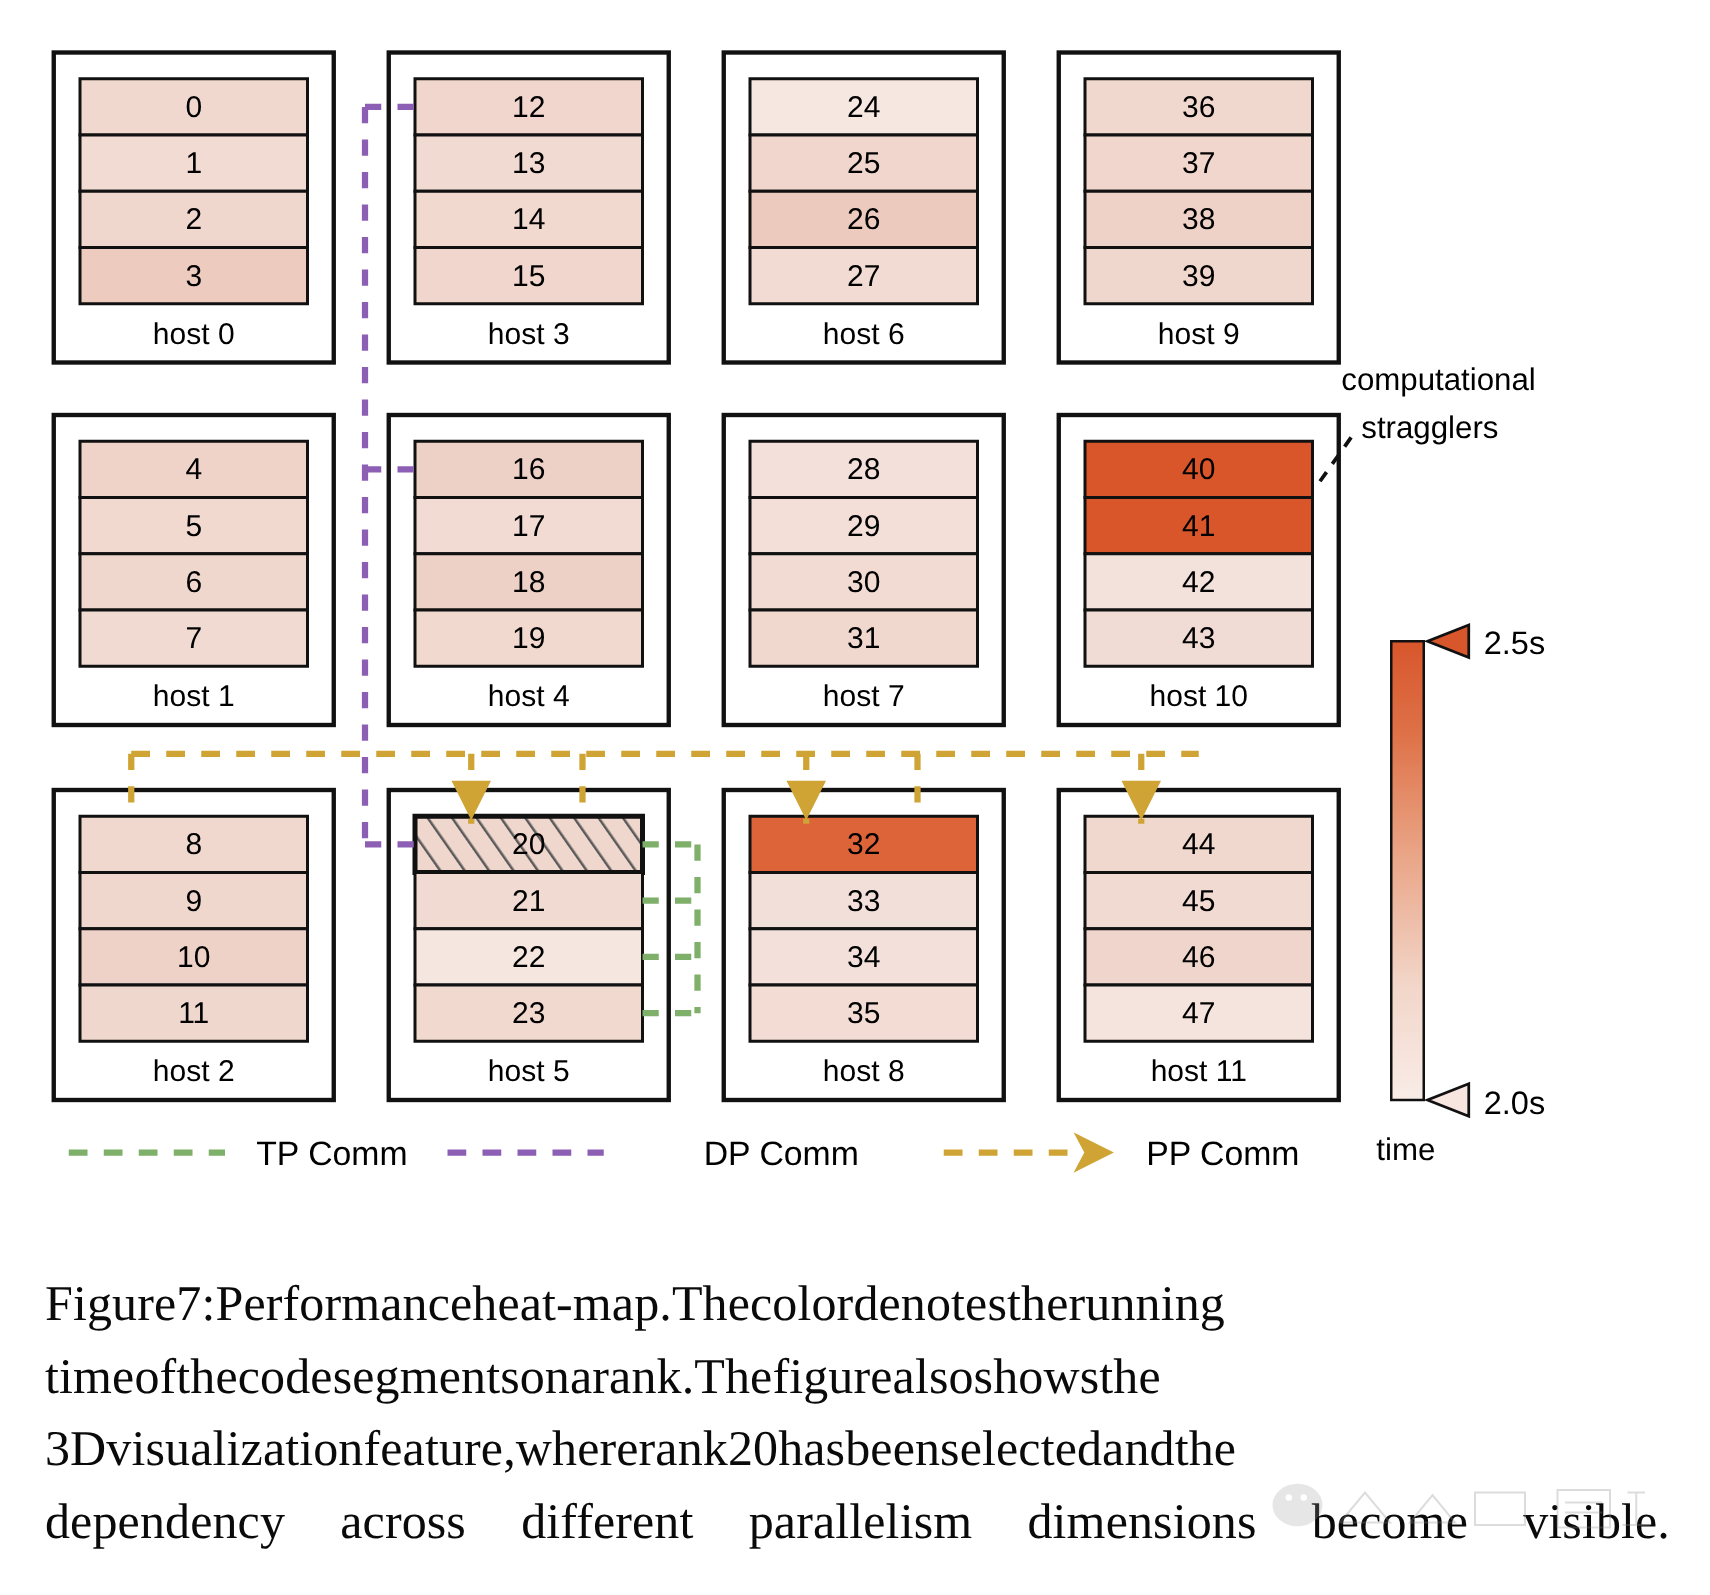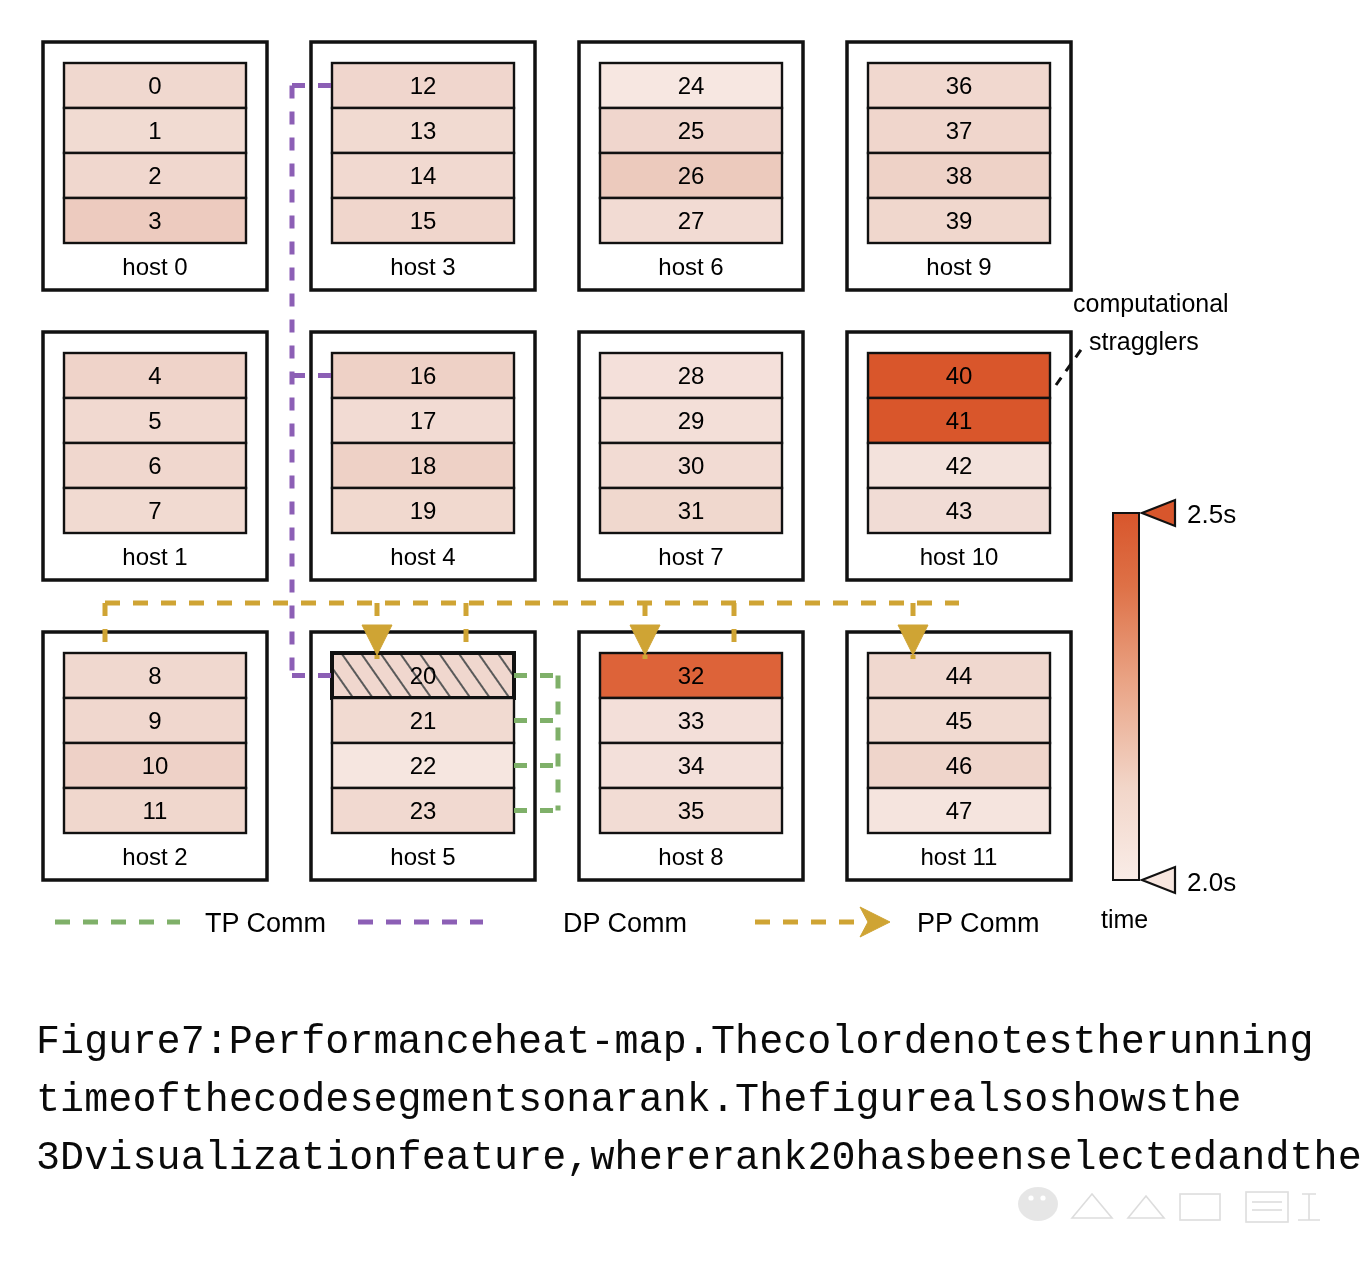--- a/index.html
+++ b/index.html
@@ -5,21 +5,21 @@
   html,body{margin:0;padding:0;background:#ffffff;}
   body{
     width:1368px;height:1276px;position:relative;overflow:hidden;
     font-family:"Liberation Sans",sans-serif;color:#000;
   }
   #figure{position:absolute;left:0;top:0;width:1368px;height:1000px;}
   #fig-svg{position:absolute;left:0;top:0;}
 
   .caption{
     position:absolute;left:36px;top:1014px;width:1300px;
-    font-family:Liberation Mono, monospace;
+    font-family:Liberation Serif, serif;
     font-size:40px;line-height:1.45;
     text-align:justify;text-align-last:justify;
     color:#0a0a0a;
     letter-spacing:0.1px;
   }
   .caption span{display:block;white-space:nowrap;}
   .cap-line{
     display:flex;justify-content:space-between;
   }
   .cap-line.last{justify-content:flex-start;}
@@ -351,20 +351,21 @@
           <text x="917" y="932" font-family="&quot;Liberation Sans&quot;,sans-serif" font-size="27" fill="#000">PP Comm</text>
         </g>
       </g>
   </svg>
 </div>
 
 <div class="caption">
   <span class="cap-line"><span style="display: inline;">Figure</span><span style="display: inline;">7:</span><span style="display: inline;">Performance</span><span style="display: inline;">heat-map.</span><span style="display: inline;">The</span><span style="display: inline;">color</span><span style="display: inline;">denotes</span><span style="display: inline;">the</span><span style="display: inline;">running</span></span>
   <span class="cap-line"><span style="display: inline;">time</span><span style="display: inline;">of</span><span style="display: inline;">the</span><span style="display: inline;">code</span><span style="display: inline;">segments</span><span style="display: inline;">on</span><span style="display: inline;">a</span><span style="display: inline;">rank.</span><span style="display: inline;">The</span><span style="display: inline;">figure</span><span style="display: inline;">also</span><span style="display: inline;">shows</span><span style="display: inline;">the</span></span>
   <span class="cap-line"><span style="display: inline;">3D</span><span style="display: inline;">visualization</span><span style="display: inline;">feature,</span><span style="display: inline;">where</span><span style="display: inline;">rank</span><span style="display: inline;">20</span><span style="display: inline;">has</span><span style="display: inline;">been</span><span style="display: inline;">selected</span><span style="display: inline;">and</span><span style="display: inline;">the</span></span>
+  <span class="cap-line last">dependency across different parallelism dimensions become visible.</span>
 </div>
 
 <svg class="wm" viewBox="0 0 330 62">
   <g fill="none" stroke="#8f8f8f" stroke-width="1.6">
     <ellipse cx="28" cy="26" rx="20" ry="17" fill="#9a9a9a" stroke="none" opacity="0.8"></ellipse>
     <circle cx="21" cy="20" r="2.6" fill="#fff" stroke="none"></circle>
     <circle cx="33" cy="20" r="2.6" fill="#fff" stroke="none"></circle>
     <path d="M62 40 L82 16 L102 40 Z"></path>
     <path d="M118 40 L136 18 L154 40 Z"></path>
     <rect x="170" y="16" width="40" height="26"></rect>

